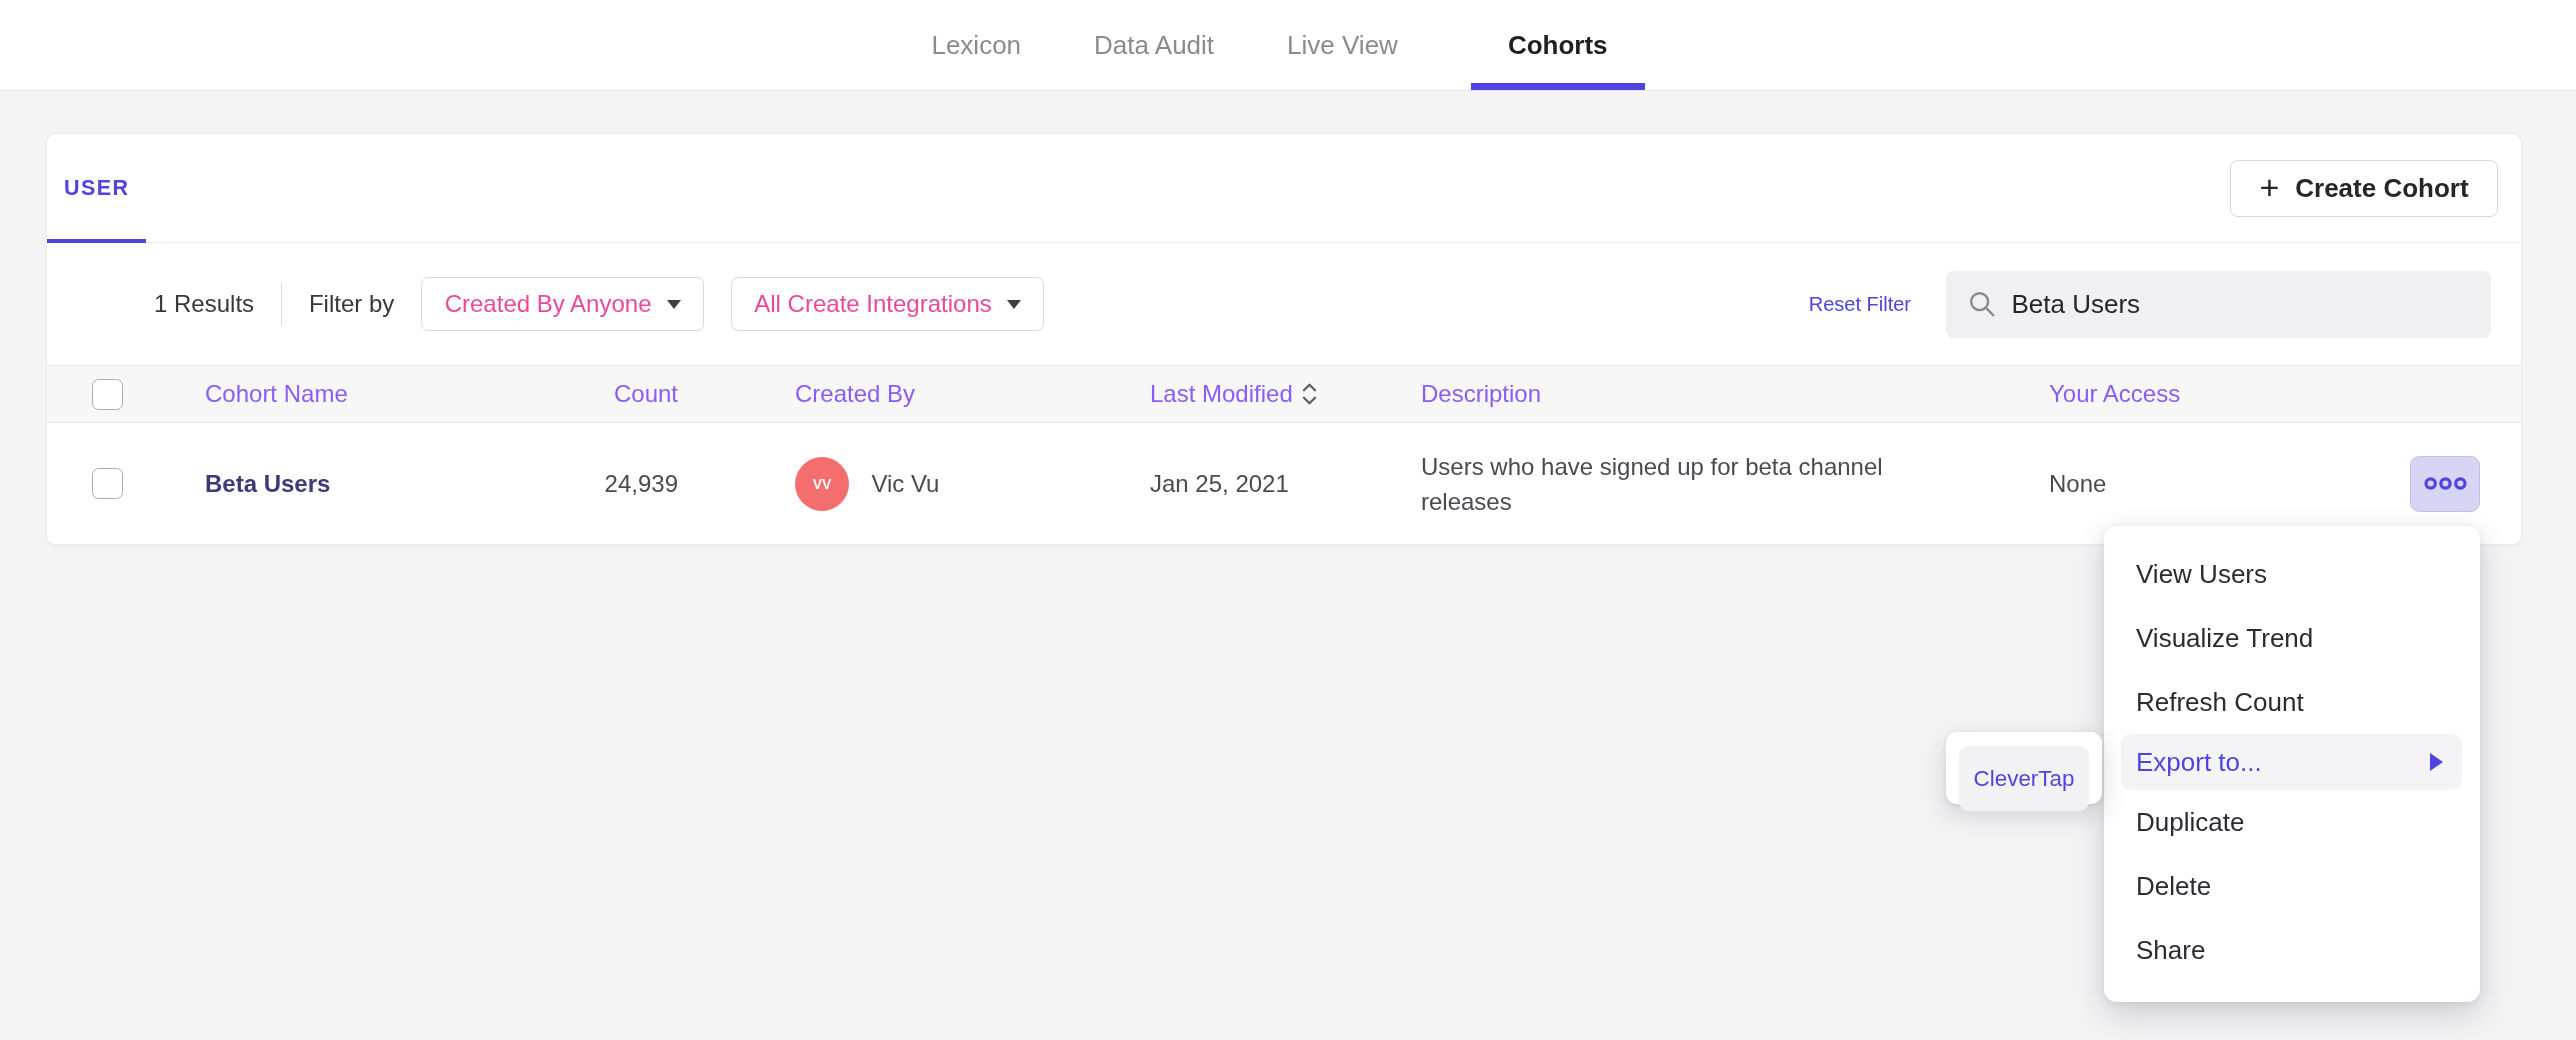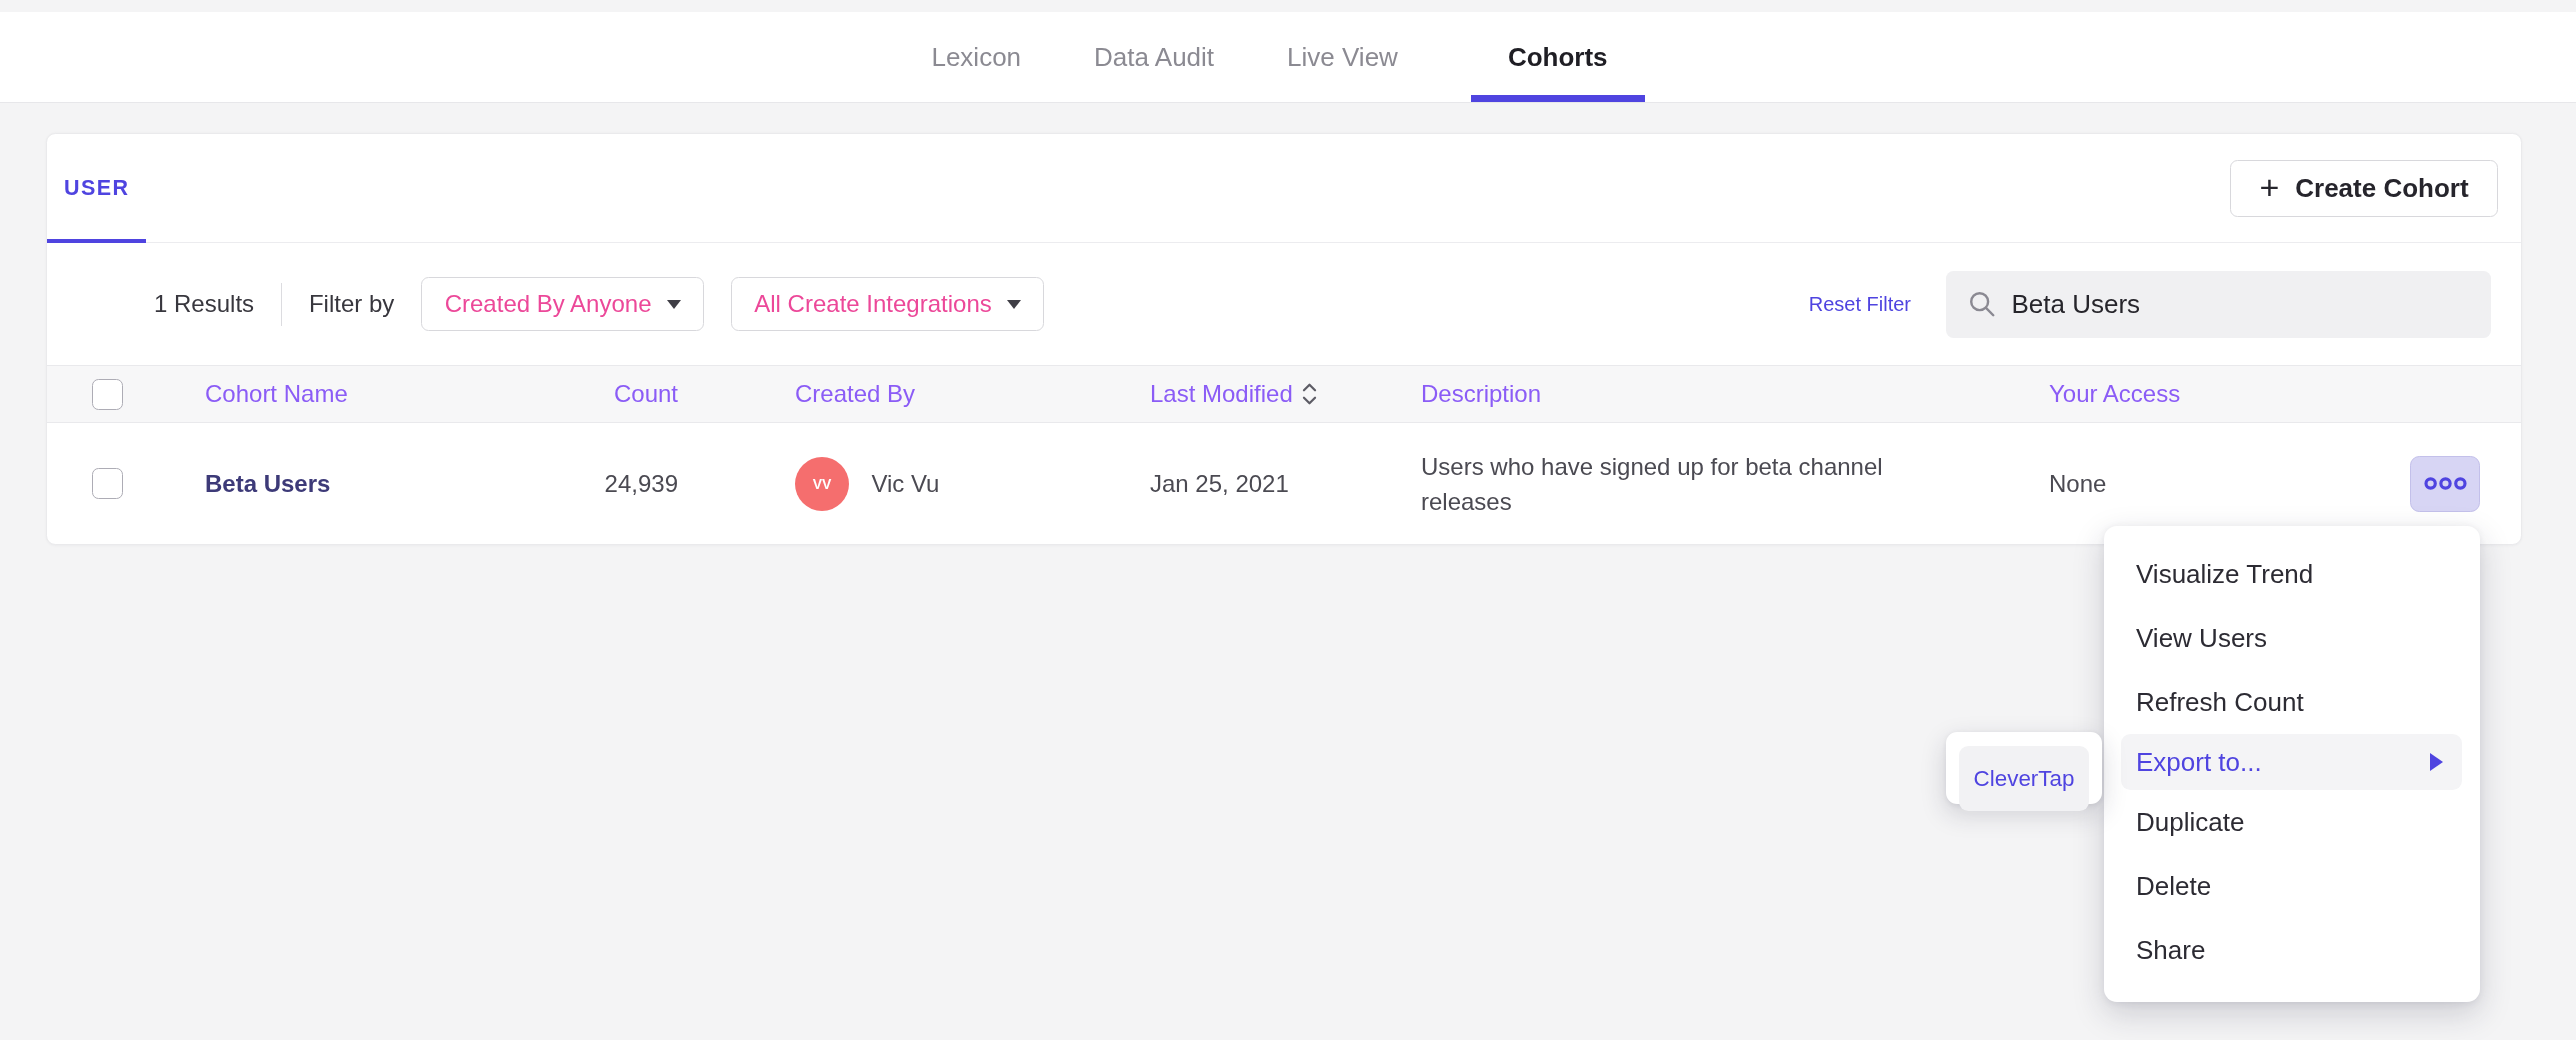--- a/index.html
+++ b/index.html
@@ -8,21 +8,21 @@
     font-family:"Liberation Sans","DejaVu Sans",sans-serif;
     background:#f4f4f5;
     color:#3a393f;
     overflow:hidden;
     position:relative;
   }
 
   
   .topbar {
     height:91px; background:#ffffff; border-bottom:0.9px solid #e7e7ea;
-    display:flex; align-items:stretch; justify-content:center;margin-top:12px;
+    display:flex; align-items:stretch; justify-content:center;
   }
   .topnav { display:flex; gap:73px; align-items:stretch; }
   .nav-item {
     display:flex; align-items:center; font-size:26px; color:#8b8a92;
     cursor:pointer; position:relative; font-weight:500;
   }
   .nav-item.active { color:#1f1e24; font-weight:700; padding:0 37px; }
   .nav-item.active::after {
     content:""; position:absolute; left:0; right:0; bottom:0; height:7.5px;
     background:#4f44e0;
@@ -239,22 +239,22 @@
           <circle cx="8" cy="7" r="5" fill="none" stroke="#4f44e0" stroke-width="3.4"></circle>
           <circle cx="24" cy="7" r="5" fill="none" stroke="#4f44e0" stroke-width="3.4"></circle>
           <circle cx="40" cy="7" r="5" fill="none" stroke="#4f44e0" stroke-width="3.4"></circle>
         </svg>
       </button>
     </div>
   </div>
 </div>
 
 <div class="ctx-menu">
+  <div class="ctx-item">View Users</div>
   <div class="ctx-item">Visualize Trend</div>
-  <div class="ctx-item">View Users</div>
   <div class="ctx-item">Refresh Count</div>
   <div class="ctx-item active">
     <span>Export to...</span>
     <span class="arrow-right"></span>
   </div>
   <div class="ctx-item">Duplicate</div>
   <div class="ctx-item">Delete</div>
   <div class="ctx-item">Share</div>
 </div>
 

